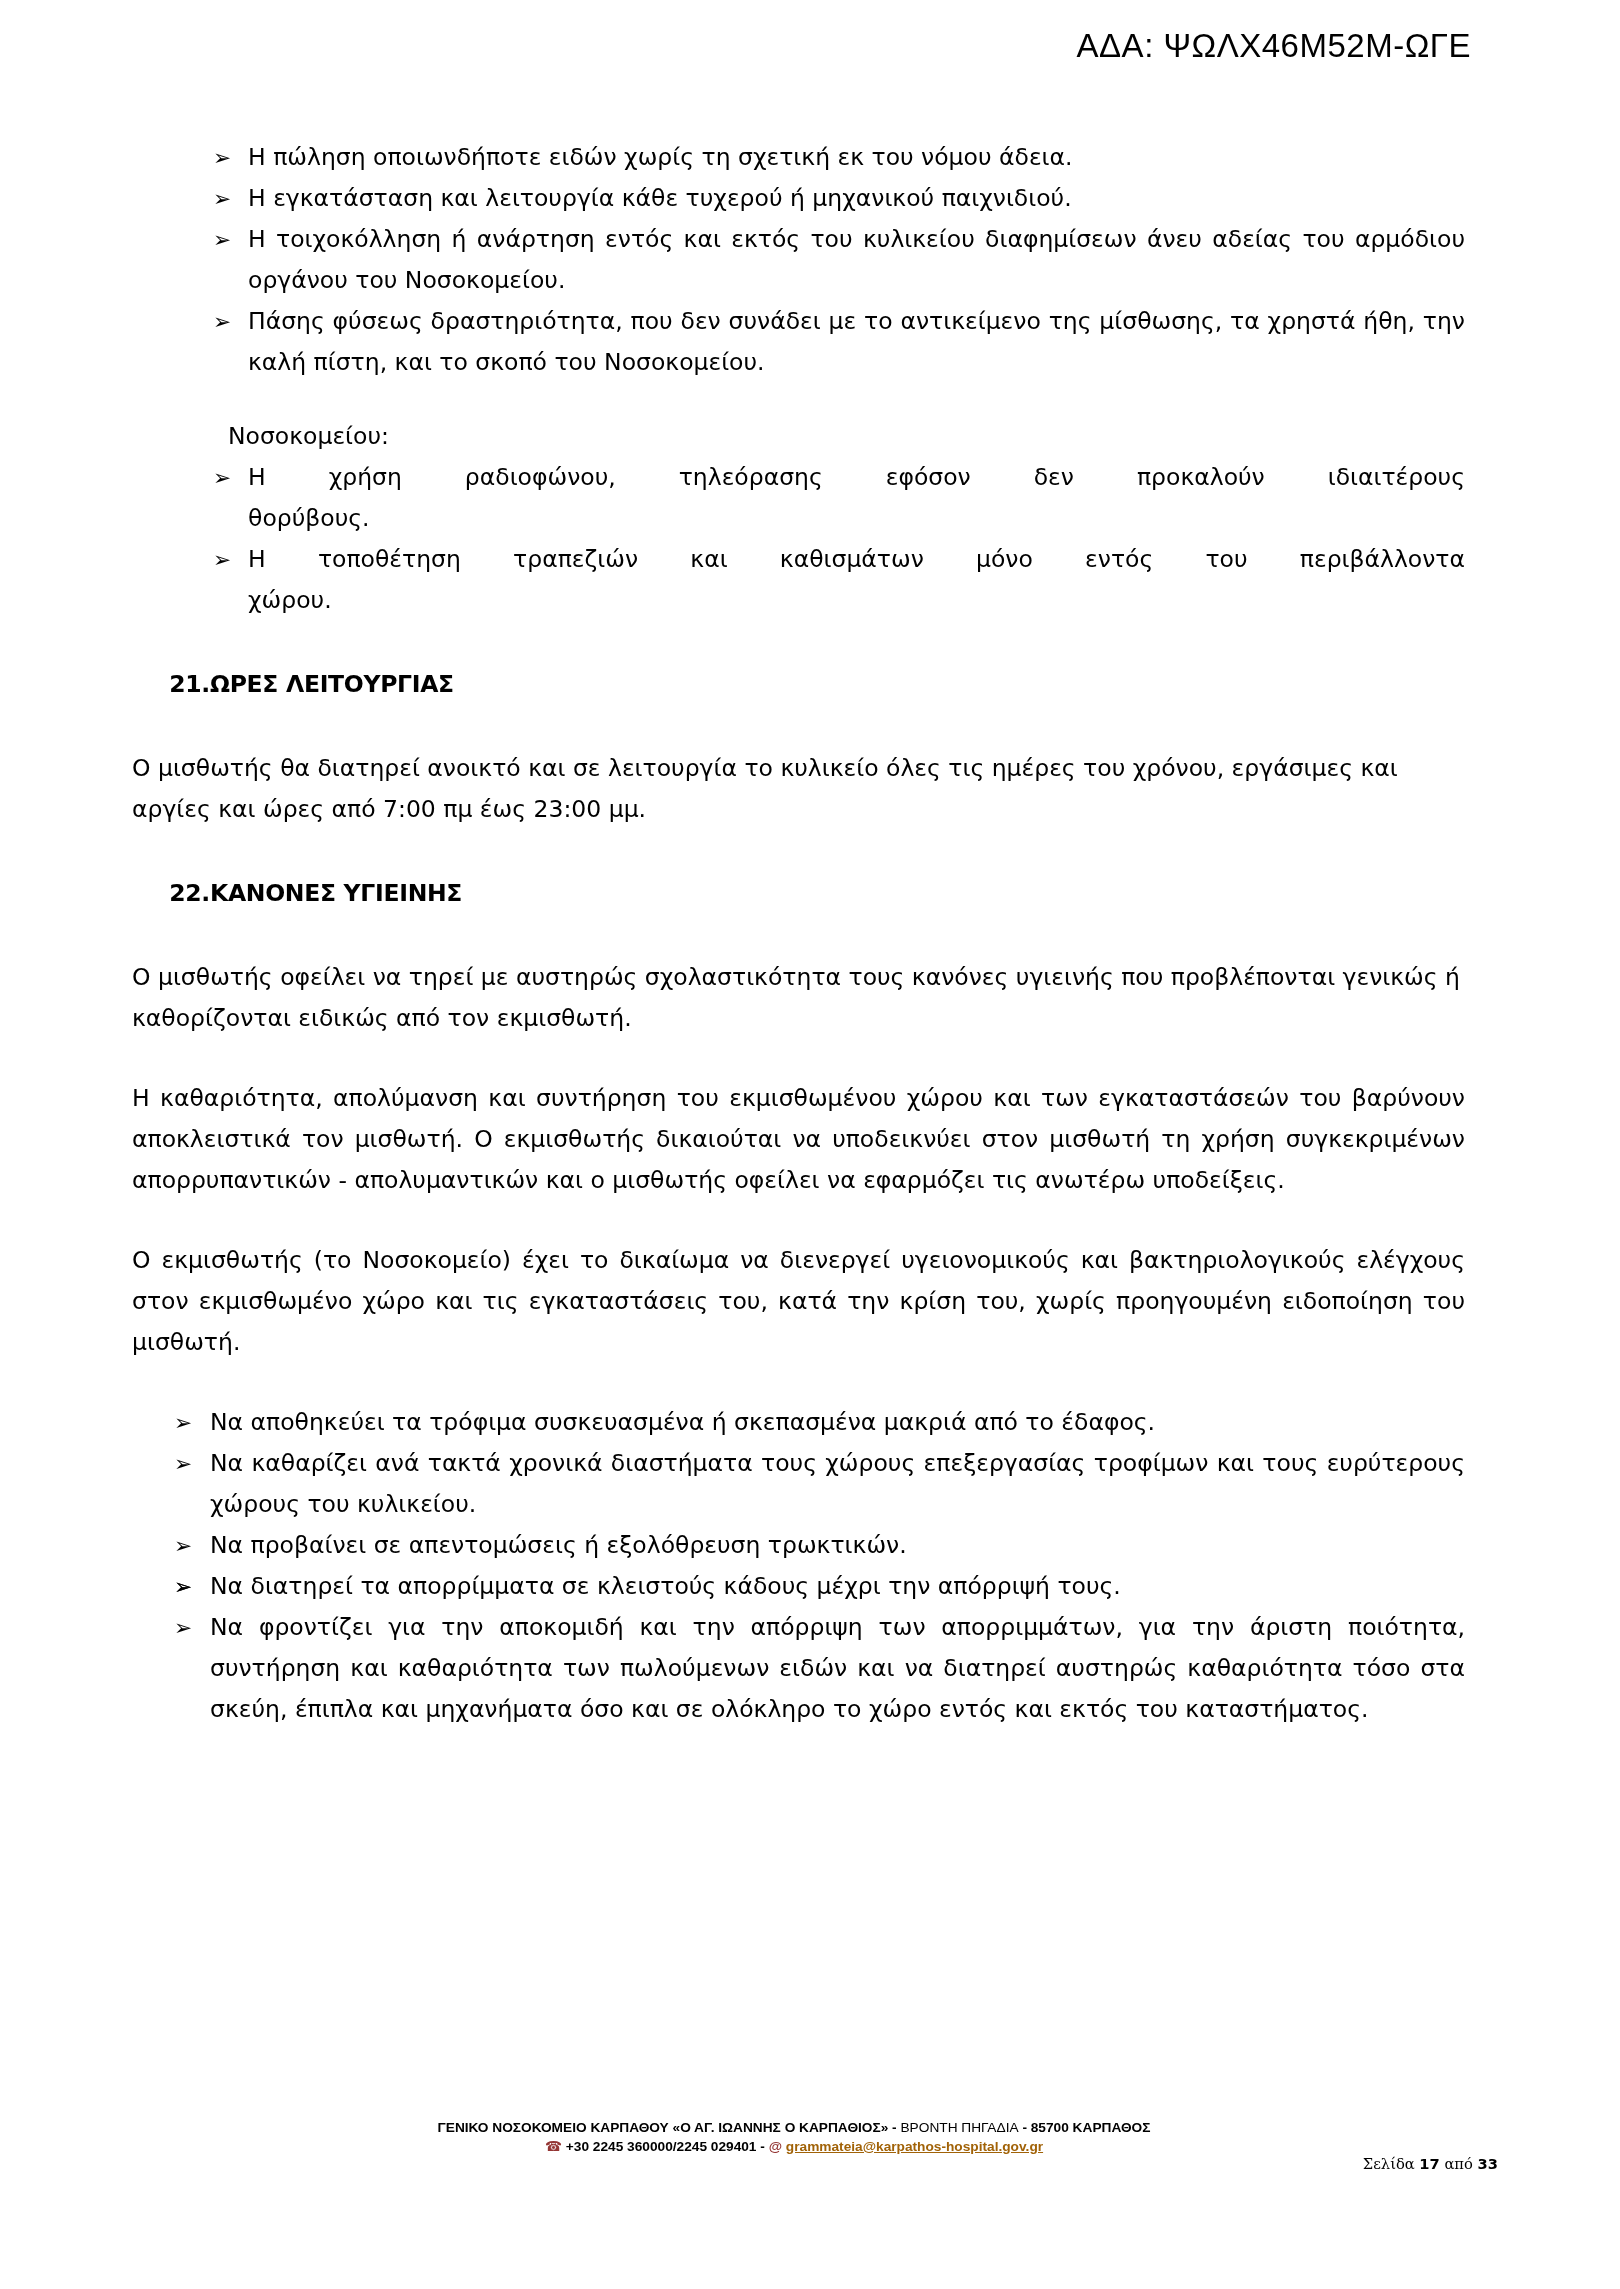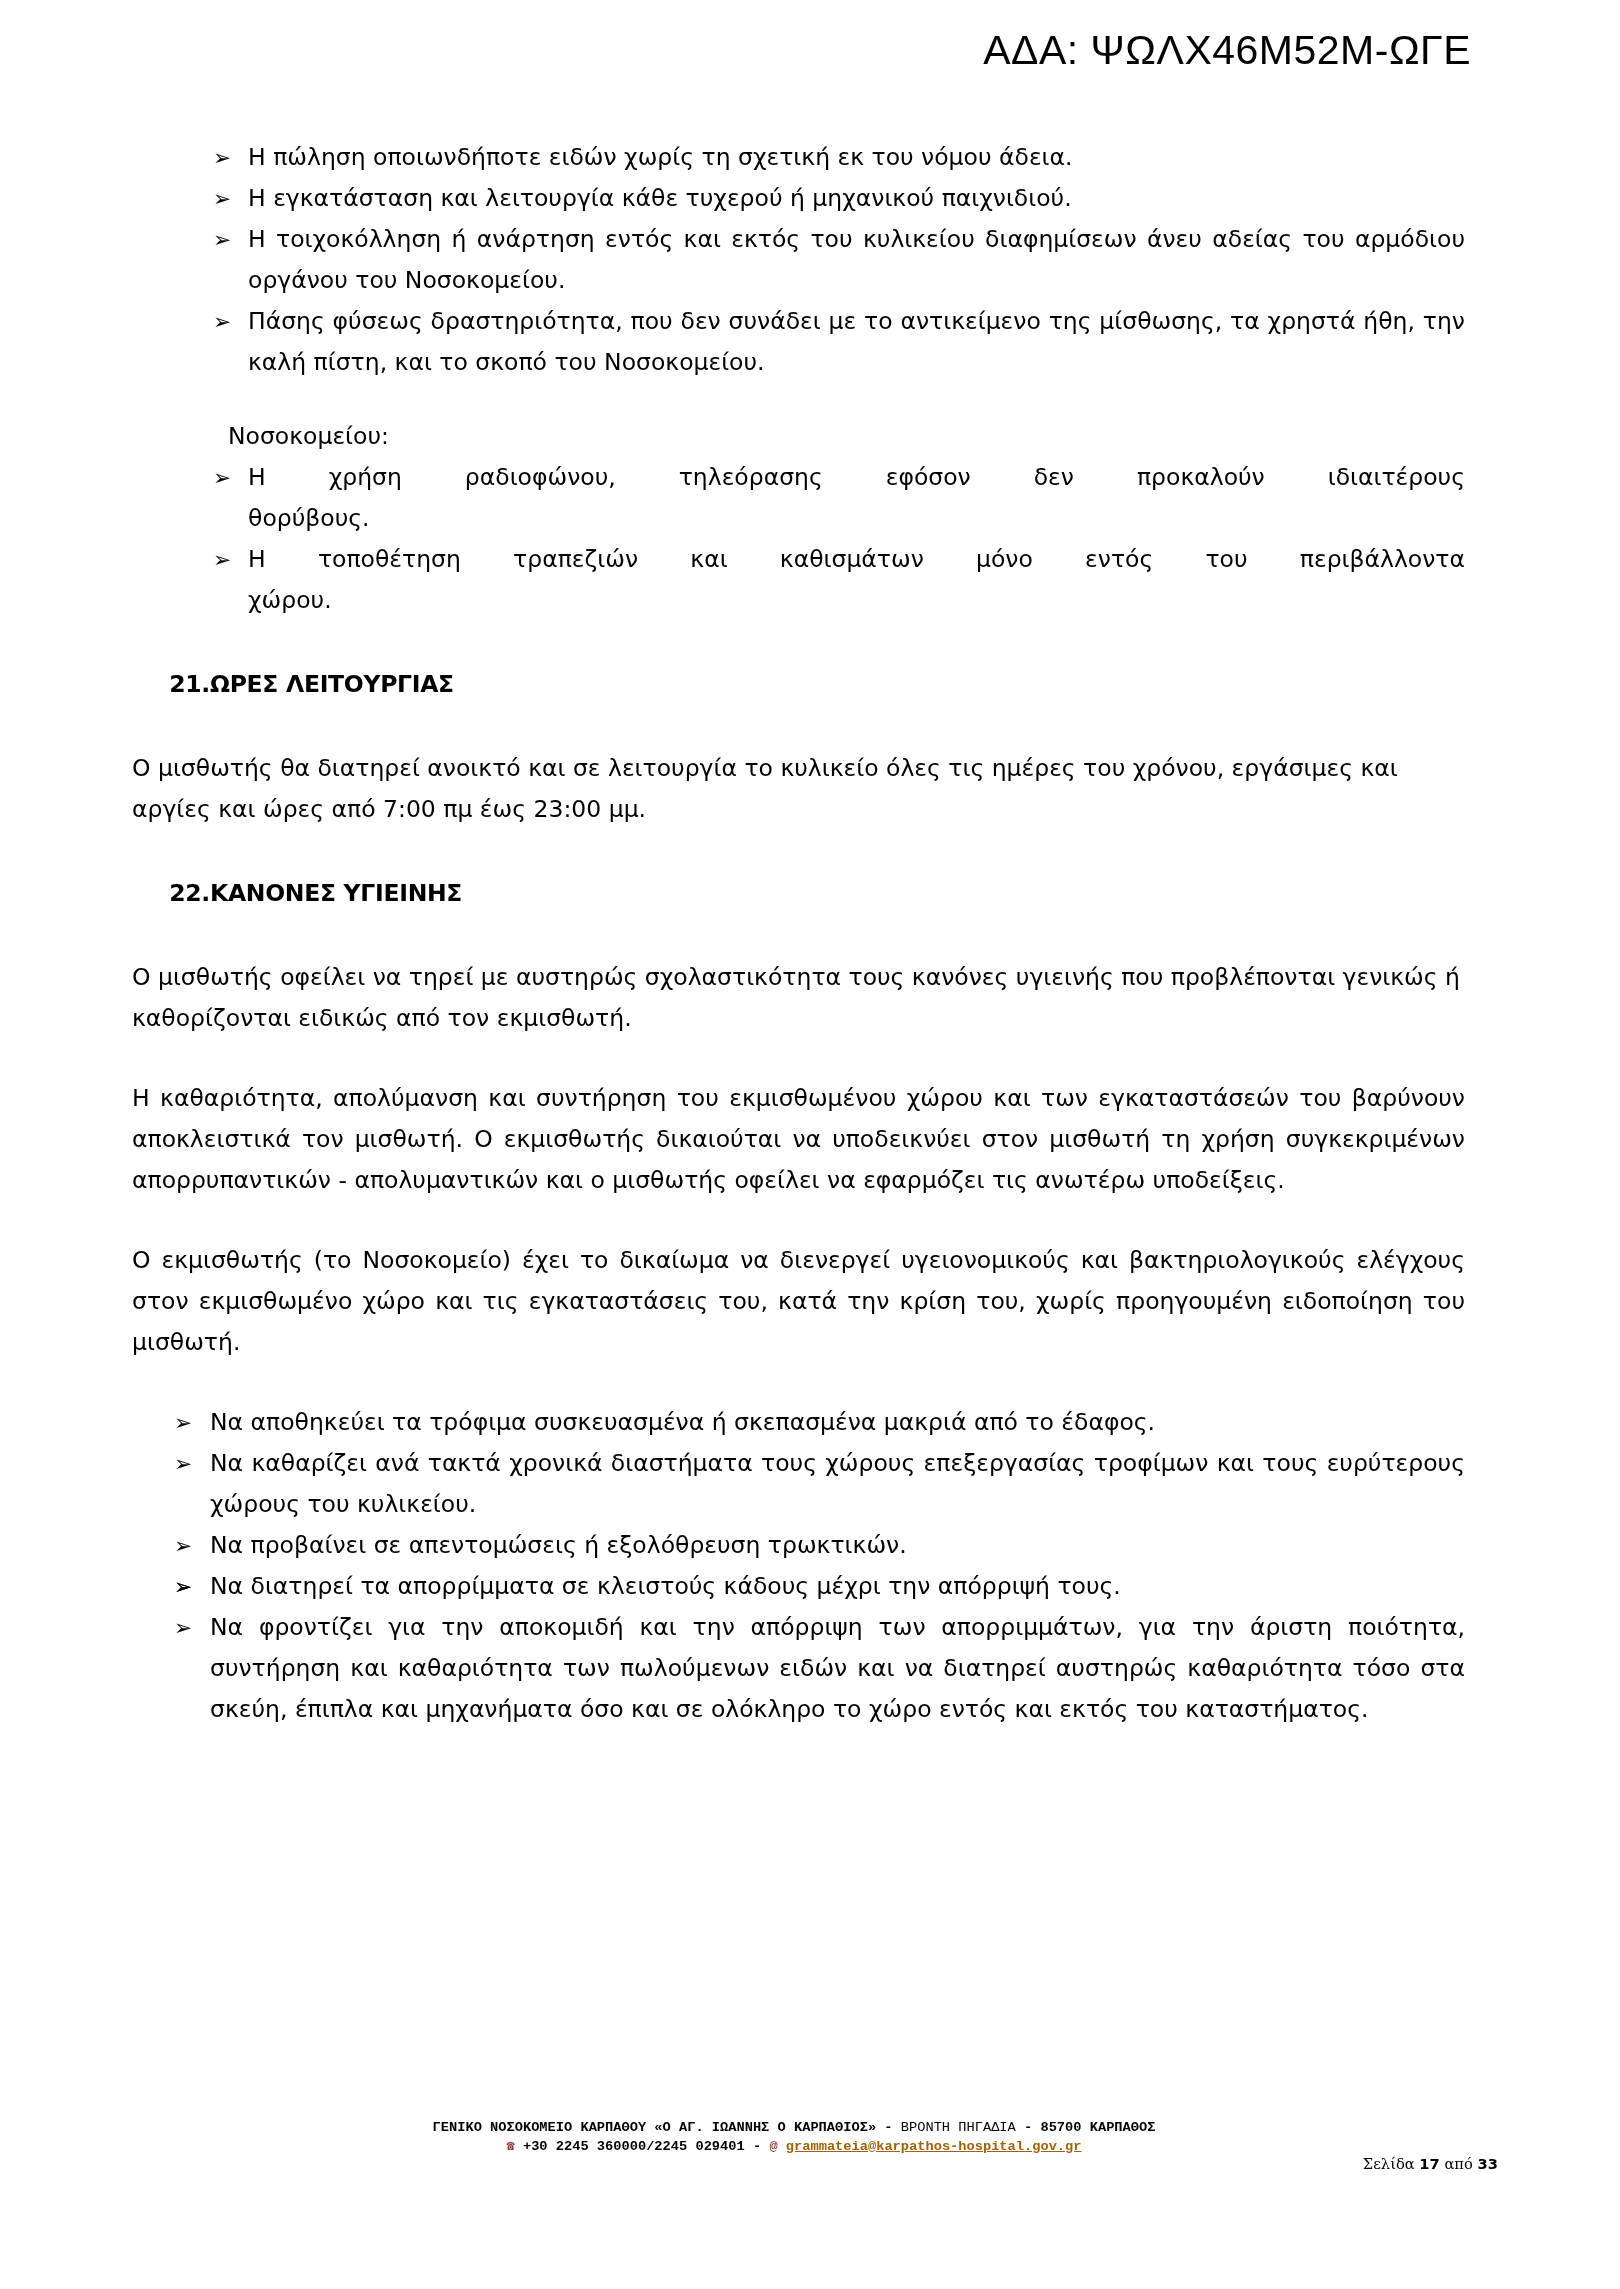--- a/index.html
+++ b/index.html
@@ -1,37 +1,37 @@
 <!DOCTYPE html>
 <html><head>
 <meta charset="utf-8">
 <style>
   html, body { margin: 0; padding: 0; background: #ffffff; }
   body { width: 1620px; height: 2290px; position: relative; overflow: hidden;
          font-family: "Liberation Sans", sans-serif; color: #000; }
-  .ada { position: absolute; top: 27.4px; right: 149px; font-size: 41px;
+  .ada { position: absolute; top: 27.4px; right: 149px; font-size: 33px;
          font-family: "Liberation Sans", sans-serif; letter-spacing: 0.5px; }
   .page { position: absolute; left: 132px; top: 137px; width: 1333px;
           font-family: "DejaVu Sans", sans-serif; font-size: 23.5px; line-height: 41px; }
   .page p { margin: 0; text-align: justify; }
   .blist { list-style: none; margin: 0; padding: 0; }
   .blist li { position: relative; text-align: justify; }
   .blist.top { padding-left: 116px; }
   .blist.low { padding-left: 78px; }
   .bullet { position: absolute; left: -35px; top: 0; font-size: 21.6px; }
   .blist.low .bullet { left: -36px; }
   .allowed-label { padding-left: 96px; margin-top: 33px !important; }
   .spaced { word-spacing: 47px; text-align-last: justify; }
   h2.sec { margin: 0; font-size: 23.5px; font-weight: bold; display: flex;
            font-family: "DejaVu Sans", sans-serif; letter-spacing: -0.3px; }
   h2.sec .num { width: 78px; text-align: right; }
   .gap-l { height: 43px; }
   .gap-m { height: 39px; }
   .footer { position: absolute; left: 0; top: 2119px; width: 1588px; text-align: center;
-            font-family: Liberation Mono, monospace; font-size: 13.7px; line-height: 18.6px; }
+            font-family: Liberation Sans, sans-serif; font-size: 13.7px; line-height: 18.6px; }
   .footer .b { font-weight: bold; }
   .footer .phone-icon { color: #943634; }
   .footer .at-icon { color: #943634; font-weight: bold; }
   .footer a { color: #a16207; text-decoration: underline; font-weight: bold; }
   .pagenum { position: absolute; right: 122px; top: 2155px; font-size: 14.7px;
              font-family: "DejaVu Serif", serif; }
   .pagenum b { font-family: "DejaVu Sans", sans-serif; }
 </style>
 </head>
 <body>

